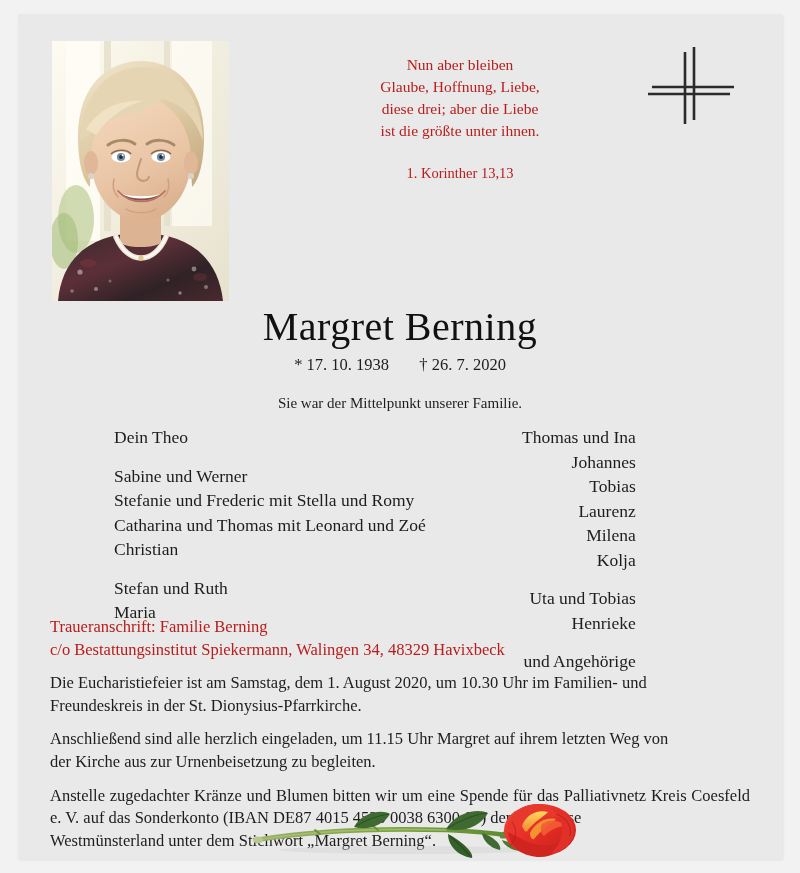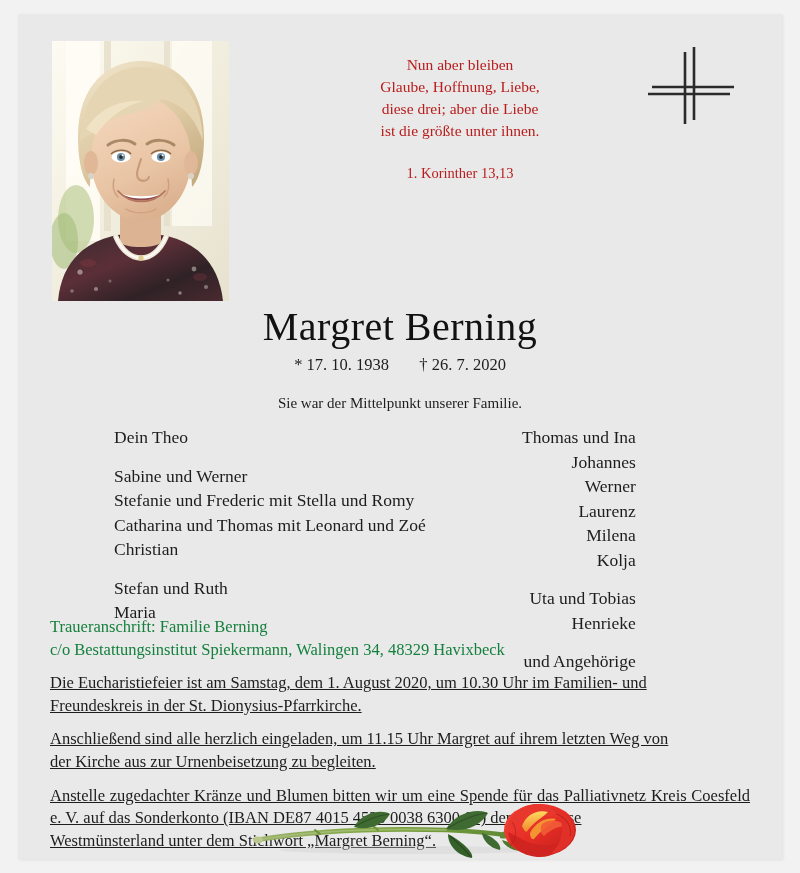--- a/index.html
+++ b/index.html
@@ -143,28 +143,27 @@
     position: absolute;
     left: 32px;
     top: 602px;
     width: 700px;
   }
   .detail-block { margin-bottom: 11px; }
   .detail-block:last-child { margin-bottom: 0; }
   .detail-line {
     font-size: 16.5px;
     line-height: 1.37;
-    color: #15803d;
+    color: #b91c1c;
   }
   .detail-para {
     font-size: 16.5px;
     line-height: 1.37;
     text-align: justify;
     color: #1d1d1d;
-    text-decoration: underline;
   }
   .detail-para > .tail { display: block; text-align: left; }
 
   
   .rose {
     position: absolute;
     left: 232px;
     top: 786px;
     width: 330px;
     height: 62px;
@@ -327,21 +326,21 @@
       <div class="survivor-group">
         <div class="survivor-line">Stefan und Ruth</div>
         <div class="survivor-line">Maria</div>
       </div>
     </div>
 
     <div class="survivor-col col-right">
       <div class="survivor-group">
         <div class="survivor-line">Thomas und Ina</div>
         <div class="survivor-line">Johannes</div>
-        <div class="survivor-line">Werner</div>
+        <div class="survivor-line">Tobias</div>
         <div class="survivor-line">Laurenz</div>
         <div class="survivor-line">Milena</div>
         <div class="survivor-line">Kolja</div>
       </div>
       <div class="survivor-group">
         <div class="survivor-line">Uta und Tobias</div>
         <div class="survivor-line">Henrieke</div>
       </div>
       <div class="survivor-group">
         <div class="survivor-line">und Angehörige</div>

